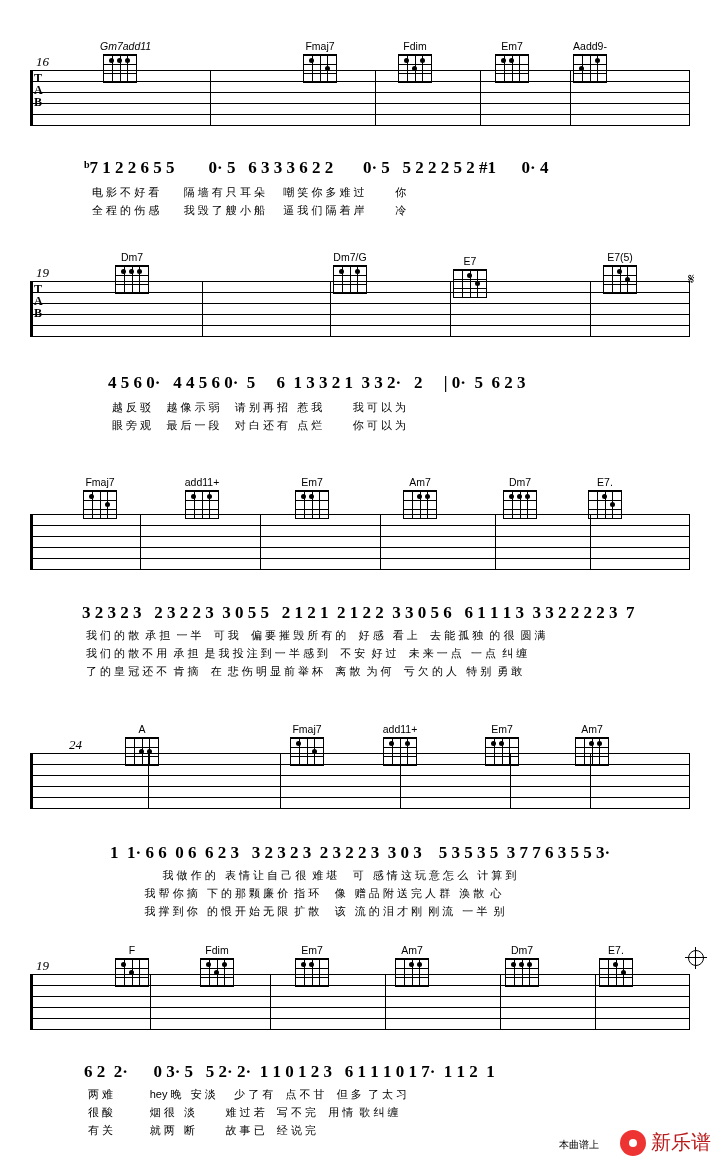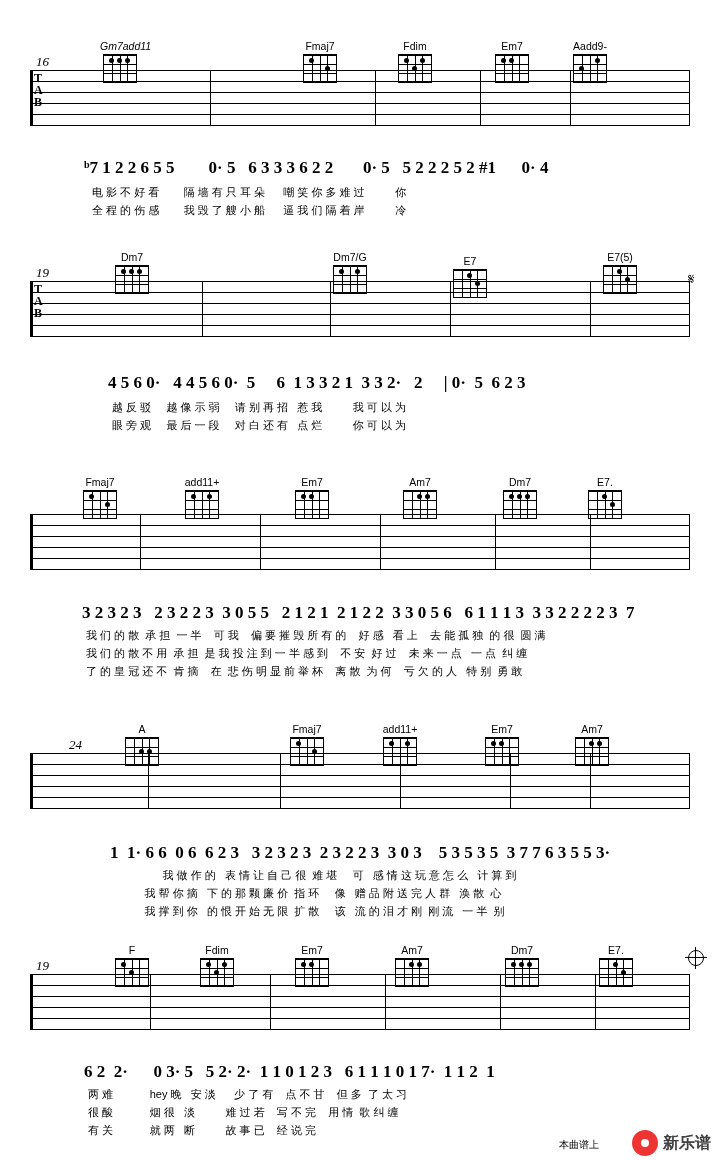--- a/index.html
+++ b/index.html
@@ -39,21 +39,21 @@
   
   .jp{position:absolute;font-family:"Liberation Serif",serif;font-size:17px;font-weight:bold;letter-spacing:0;white-space:pre;}
 
   
   .lyr{position:absolute;font-family:"Liberation Sans",sans-serif;font-size:11px;white-space:pre;letter-spacing:0;}
 
   
   .logo{position:absolute;right:8px;bottom:4px;display:flex;align-items:center;gap:5px;}
   .logo .disc{width:26px;height:26px;border-radius:50%;background:#e33;position:relative;}
   .logo .disc:after{content:"";position:absolute;left:50%;top:50%;transform:translate(-50%,-50%);width:8px;height:8px;border-radius:50%;background:#fff;}
-  .logo .ltxt{font-family:"Liberation Sans",sans-serif;font-size:16px;font-weight:bold;color:#404040;}
+  .logo .ltxt{font-family:"Liberation Sans",sans-serif;font-size:20px;font-weight:normal;color:#b91c1c;}
   .footnote{position:absolute;right:120px;bottom:8px;font-family:"Liberation Sans",sans-serif;font-size:10px;color:#000;}
 
   .seg{position:absolute;font-family:"Liberation Serif",serif;font-size:15px;}
   .corner{position:absolute;width:14px;height:14px;border-radius:50%;border:1px solid #000;}
   .corner:before{content:"";position:absolute;left:6px;top:-4px;width:1px;height:22px;background:#000;}
   .corner:after{content:"";position:absolute;top:6px;left:-4px;height:1px;width:22px;background:#000;}
 </style>
 </head>
 <body>
 

